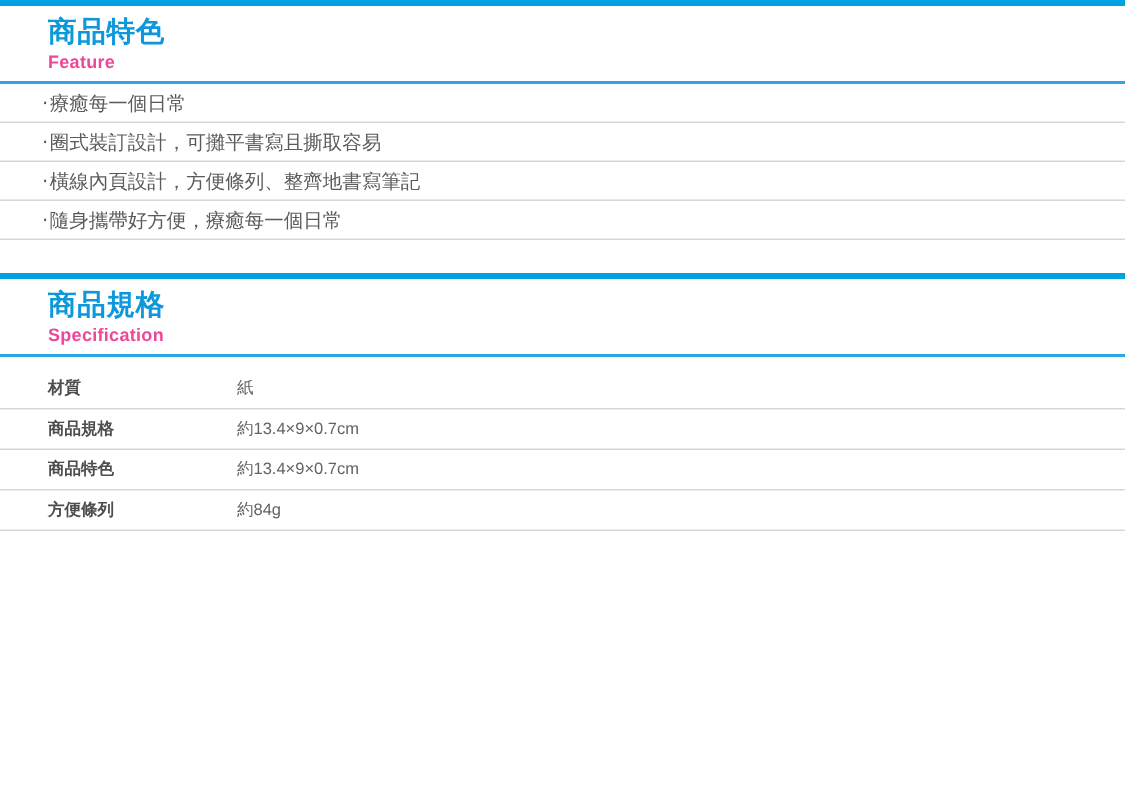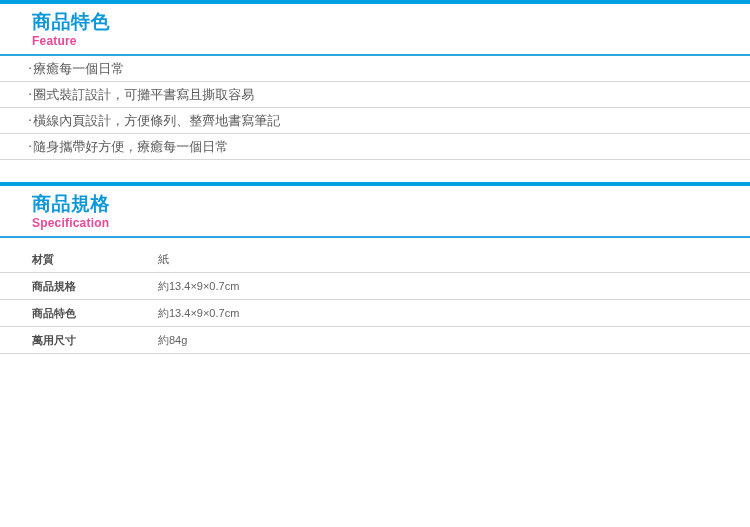--- a/index.html
+++ b/index.html
@@ -170,19 +170,19 @@
       </tr>
       <tr>
         <td class="spec-label">商品規格</td>
         <td class="spec-value">約13.4×9×0.7cm</td>
       </tr>
       <tr>
         <td class="spec-label">商品特色</td>
         <td class="spec-value">約13.4×9×0.7cm</td>
       </tr>
       <tr>
-        <td class="spec-label">萬用尺寸</td>
+        <td class="spec-label">方便條列</td>
         <td class="spec-value">約84g</td>
       </tr>
     </tbody>
   </table>
 
 </div>
 
 </body></html>

